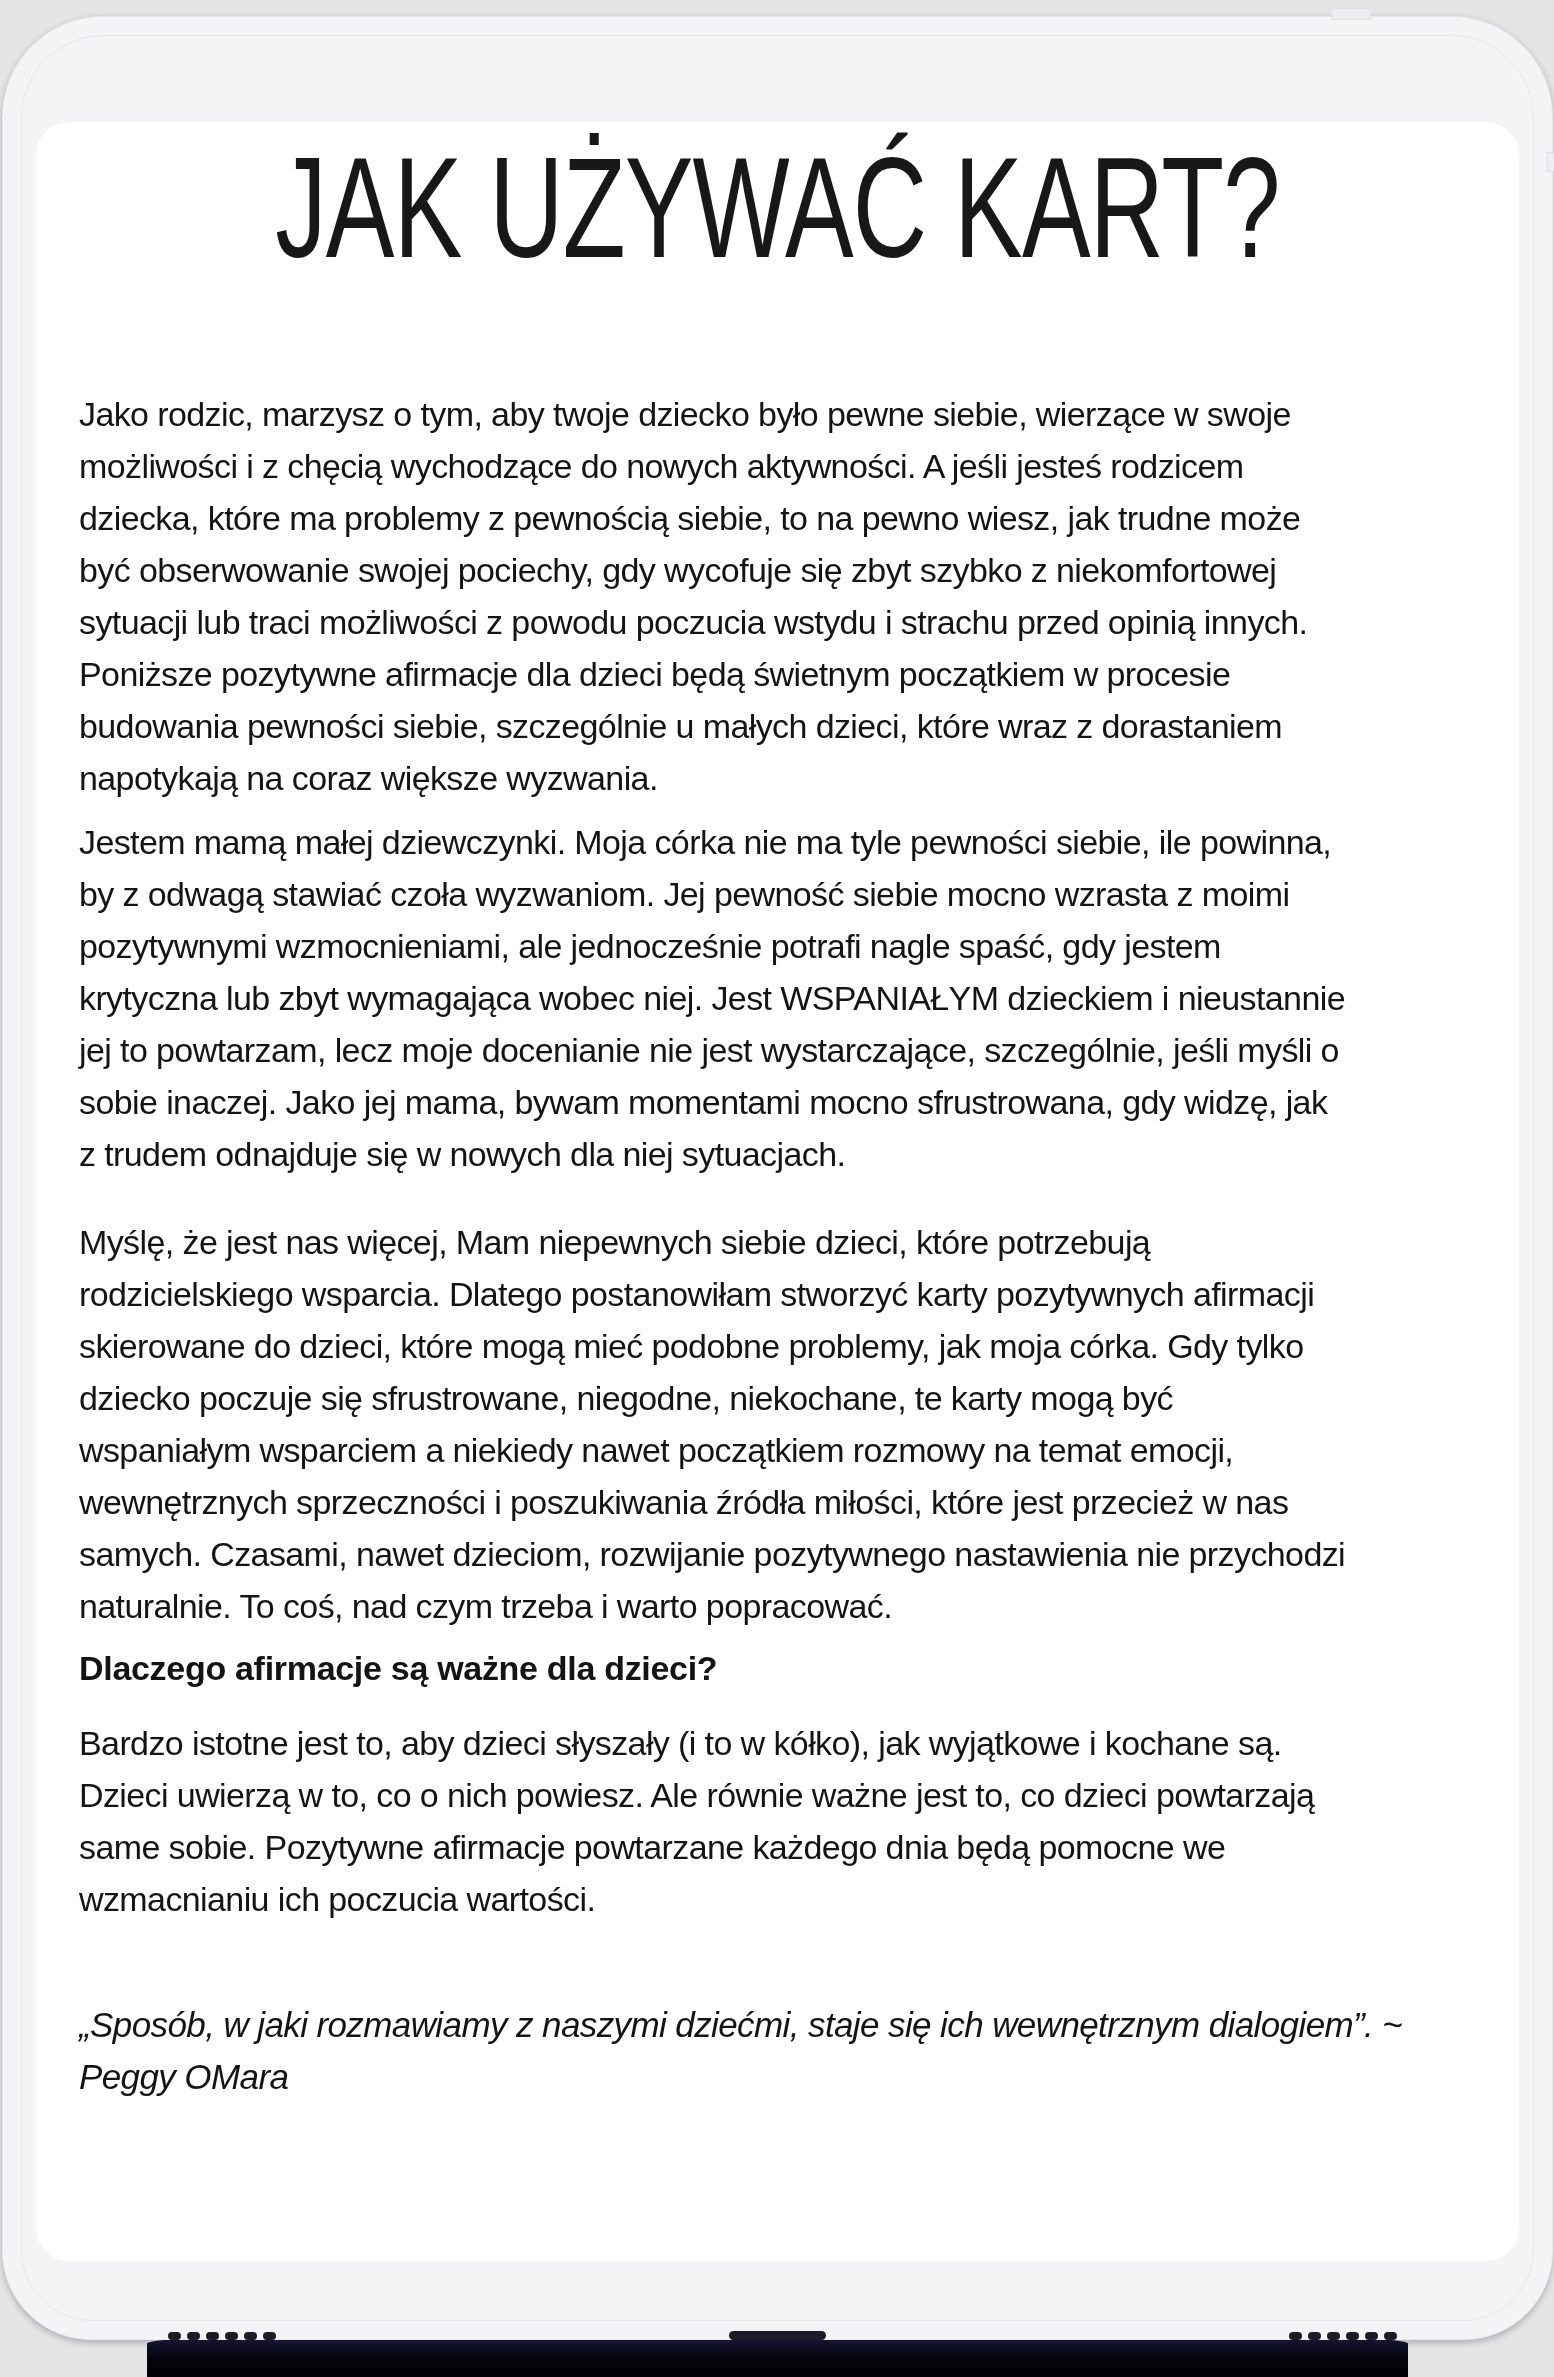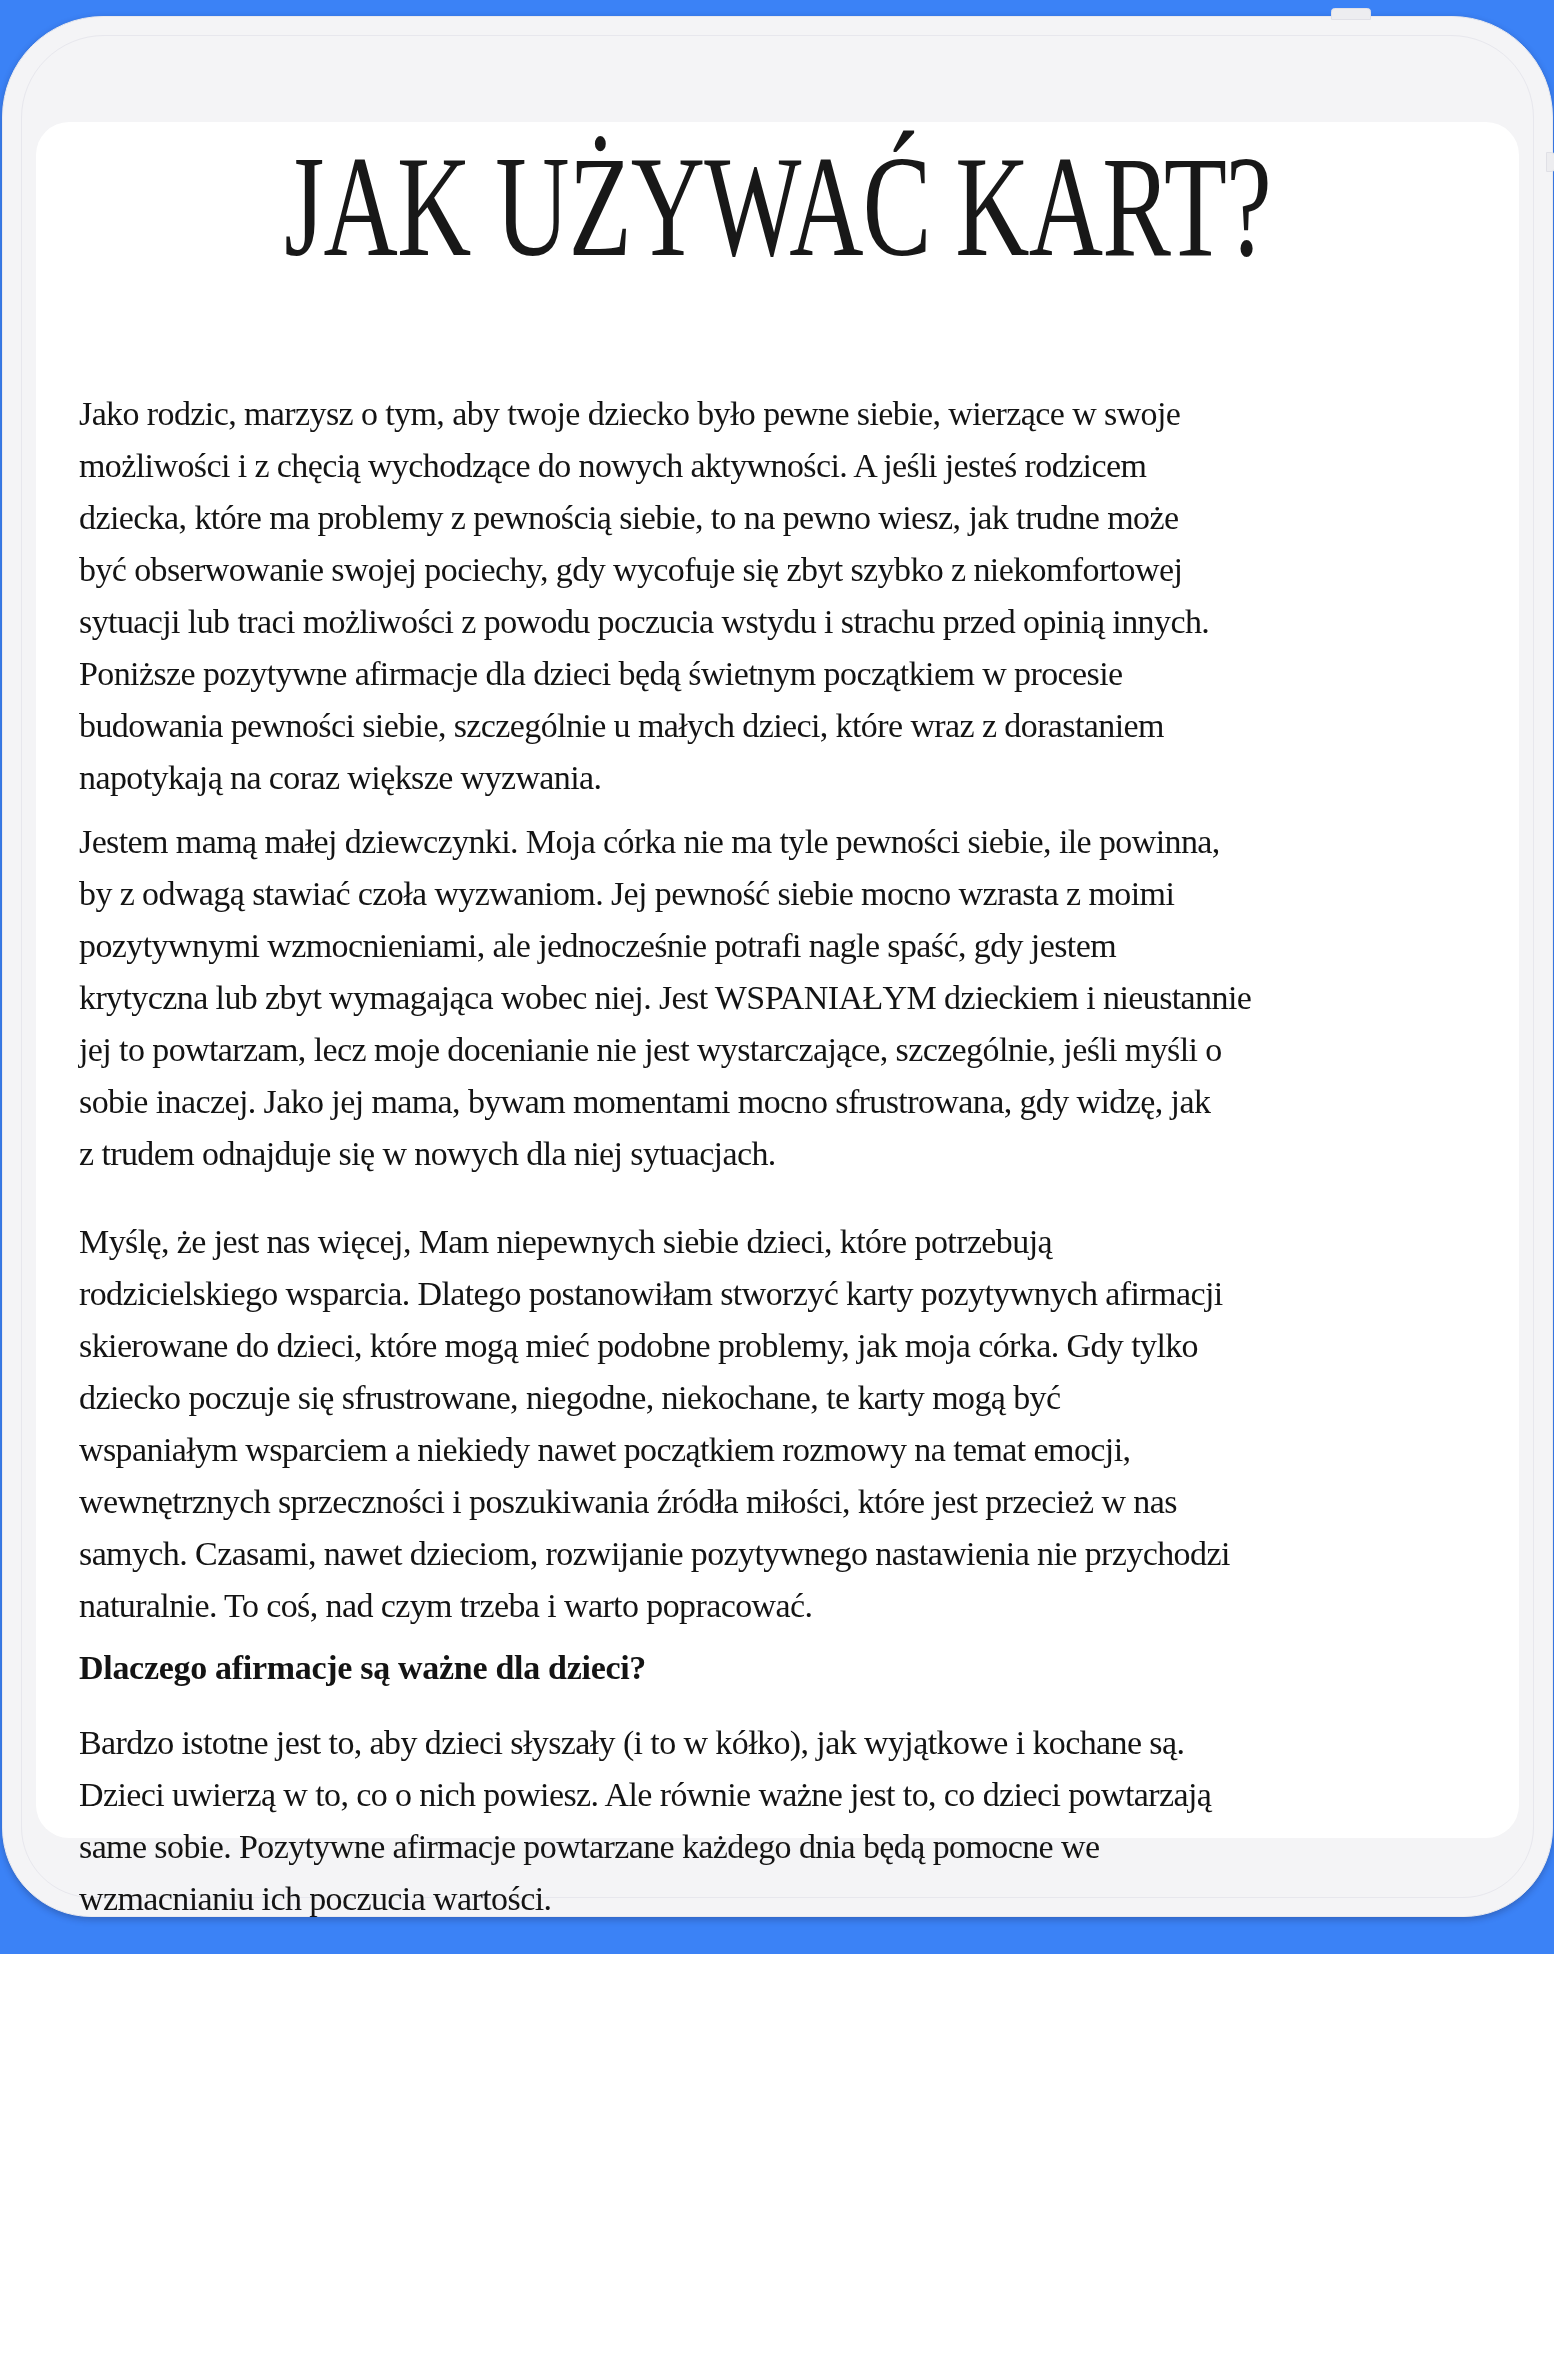--- a/index.html
+++ b/index.html
@@ -1,21 +1,21 @@
 <!DOCTYPE html>
 <html style="font-size:9.5px"><head>
 <meta charset="utf-8">
 <style>
   html,body{margin:0;padding:0;background:#ffffff;}
   .canvas{
     position:relative;
-    width:1555px;height:1954px;
-    background:#3b82f6;
+    width:1555px;height:2377px;
+    background:#e5e5e5;
     overflow:hidden;
-    font-family:Liberation Serif, serif;
+    font-family:Liberation Sans, sans-serif;
   }
   
   .bottom-shadow{
     position:absolute;
     left:147px;right:147px;top:2328px;bottom:0;
     background:linear-gradient(to bottom,#2a2a4e 0%,#14142e 30%,#05050f 62%,#000000 100%);
     border-radius:50% 50% 0 0 / 15.5px 15.5px 0 0;
   }
   
   .device-frame{
@@ -119,20 +119,22 @@
 samych. Czasami, nawet dzieciom, rozwijanie pozytywnego nastawienia nie przychodzi
 naturalnie. To coś, nad czym trzeba i warto popracować.</div>
 
   <div class="textblock section-heading">Dlaczego afirmacje są ważne dla dzieci?</div>
 
   <div class="textblock p4">Bardzo istotne jest to, aby dzieci słyszały (i to w kółko), jak wyjątkowe i kochane są.
 Dzieci uwierzą w to, co o nich powiesz. Ale równie ważne jest to, co dzieci powtarzają
 same sobie. Pozytywne afirmacje powtarzane każdego dnia będą pomocne we
 wzmacnianiu ich poczucia wartości.</div>
 
+  <div class="textblock quote">„Sposób, w jaki rozmawiamy z naszymi dziećmi, staje się ich wewnętrznym dialogiem”. ~
+Peggy OMara</div>
 
   <div class="speaker-dot" style="left:168px"></div>
   <div class="speaker-dot" style="left:187px"></div>
   <div class="speaker-dot" style="left:206px"></div>
   <div class="speaker-dot" style="left:225px"></div>
   <div class="speaker-dot" style="left:244px"></div>
   <div class="speaker-dot" style="left:263px"></div>
 
   <div class="charging-port"></div>
 

